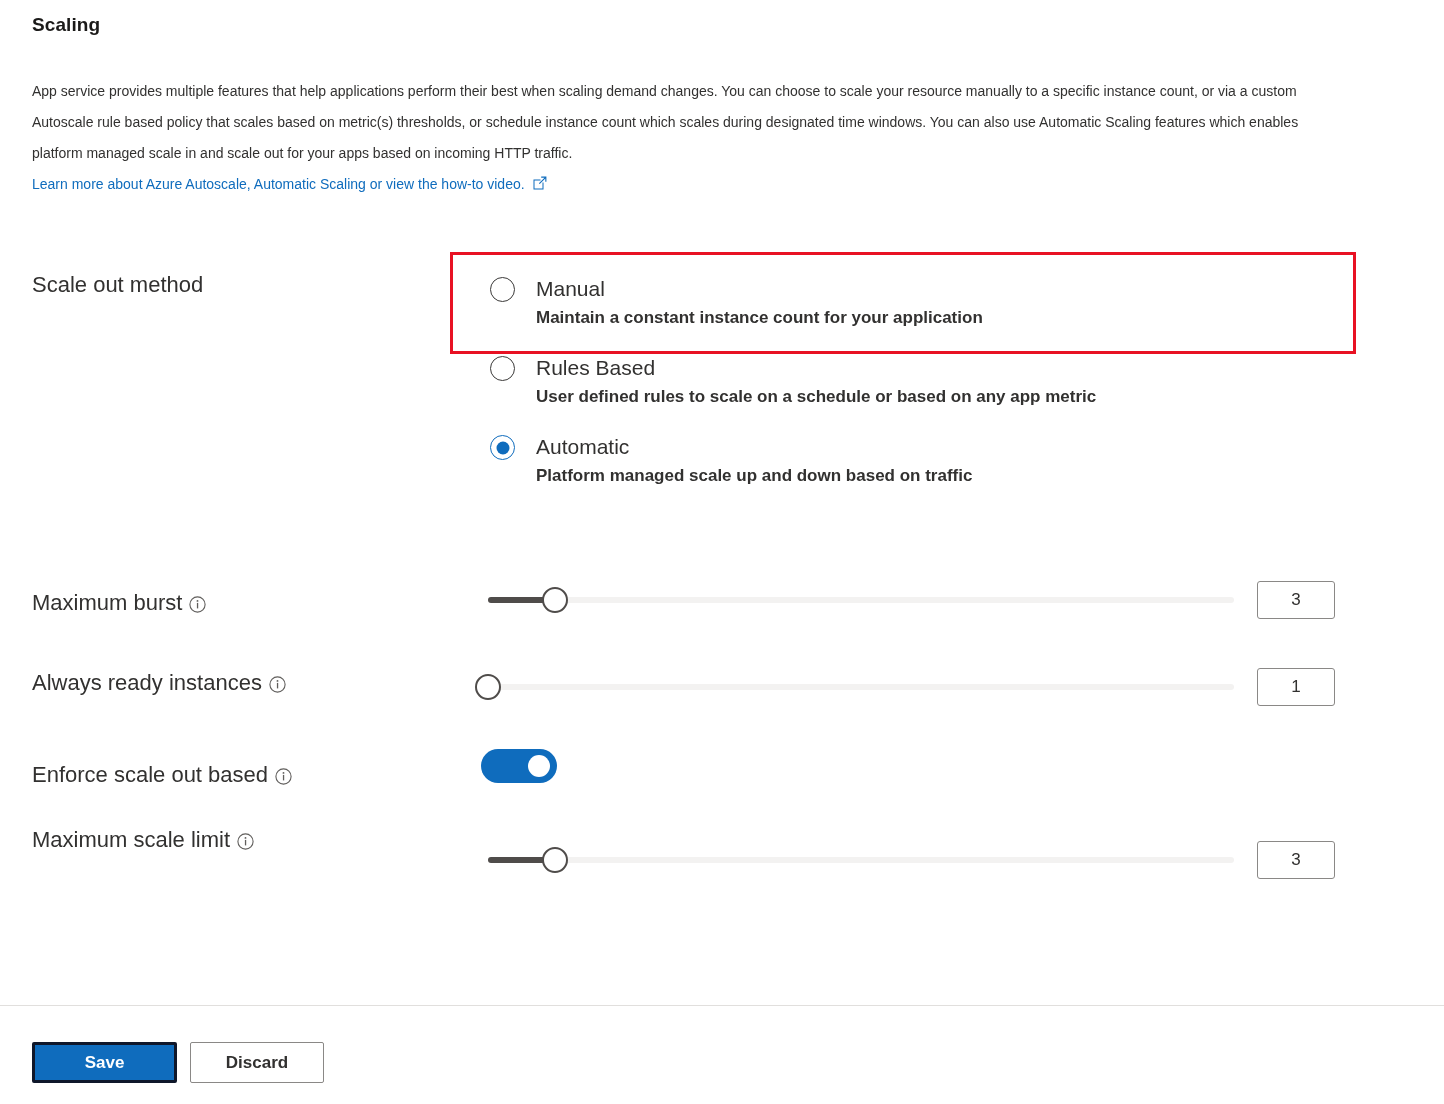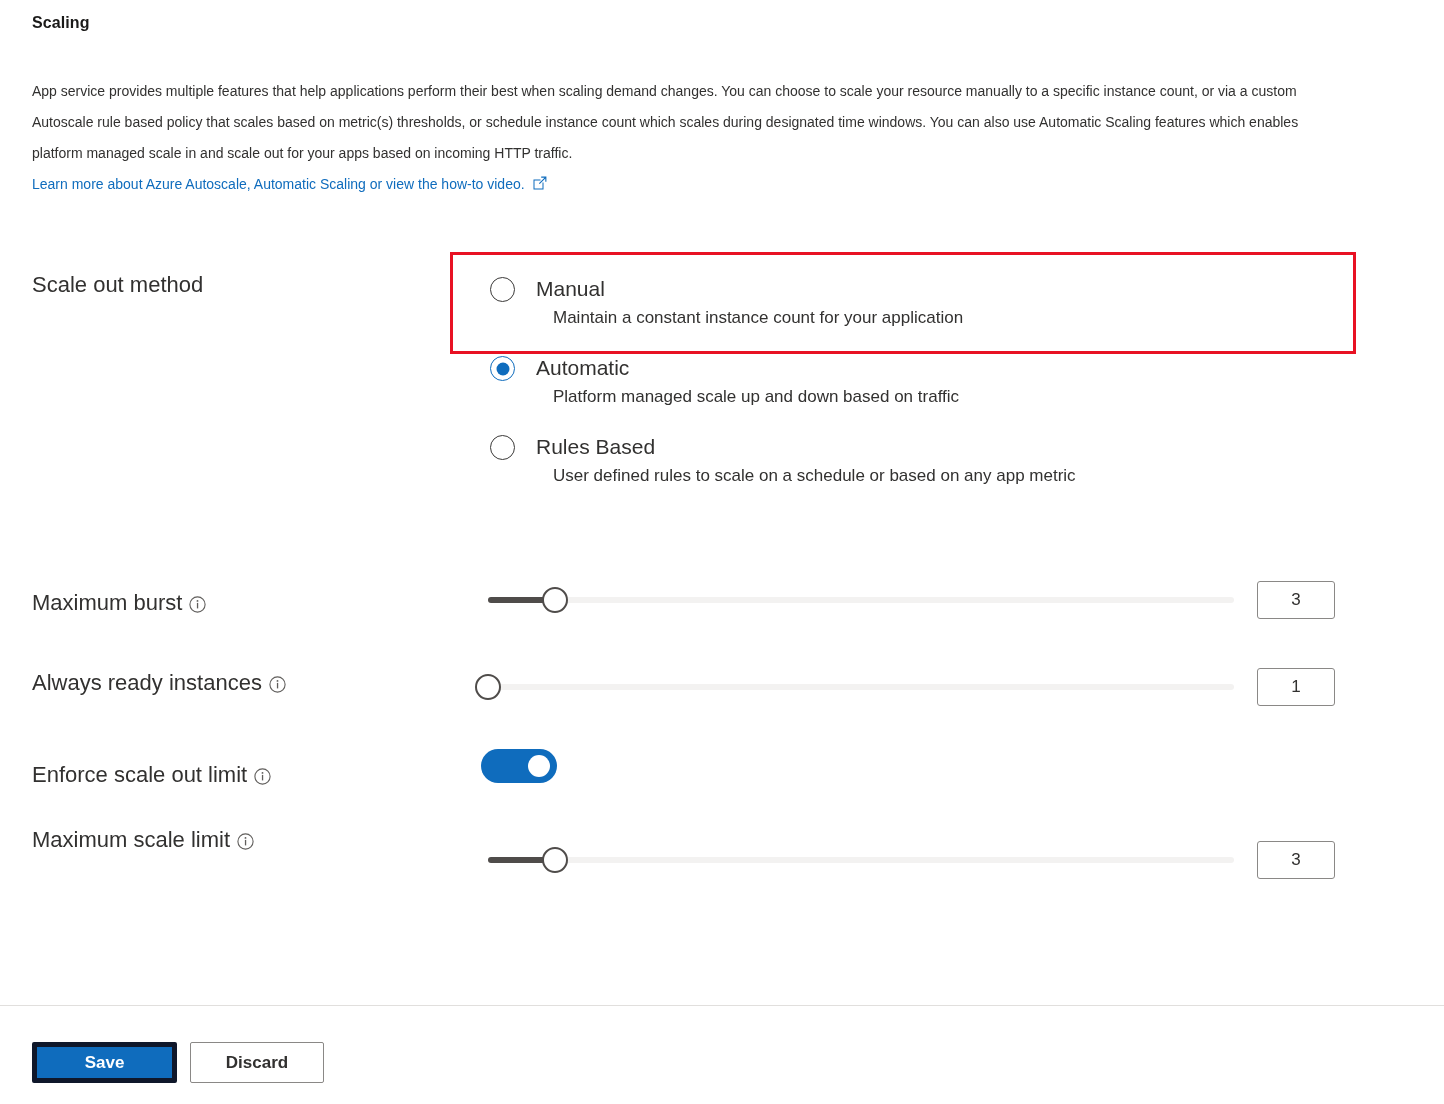--- a/index.html
+++ b/index.html
@@ -15,21 +15,21 @@
     font-family: "Liberation Sans", sans-serif;
     color: #323130;
     -webkit-font-smoothing: antialiased;
   }
 
   
   .page-title {
     position: absolute;
     left: 32px;
     top: 14px;
-    font-size: 16px;
+    font-size: 19px;
     font-weight: bold;
     color: #1b1a19;
     letter-spacing: 0.1px;
   }
 
   
   .description {
     position: absolute;
     left: 32px;
     top: 76px;
@@ -108,24 +108,25 @@
     border-radius: 50%;
     background: #0f6cbd;
   }
   .radio-title {
     margin-left: 46px;
     font-size: 21px;
     line-height: 28px;
     color: #323130;
   }
   .radio-desc {
-    margin-left: 63px;
+    margin-left: 46px;
     font-size: 17px;
     line-height: 30px;
     color: #323130;
+    font-weight: bold;
   }
 
   
   .highlight-box {
     position: absolute;
     left: 450px;
     top: 252px;
     width: 906px;
     height: 102px;
     border: 3px solid #e81123;
@@ -225,21 +226,21 @@
     font-family: "Liberation Sans", sans-serif;
     cursor: pointer;
     box-sizing: border-box;
     padding: 0;
   }
   .btn-primary {
     left: 32px;
     width: 145px;
     background: #0f6cbd;
     color: #ffffff;
-    border: 5px solid #0f172a;
+    border: 3px solid #0f172a;
     font-weight: bold;
   }
   .btn-secondary {
     left: 190px;
     width: 134px;
     background: #ffffff;
     color: #323130;
     border: 1px solid #8a8886;
     font-weight: bold;
   }
@@ -260,32 +261,32 @@
 <div class="row-label" style="top:272px;">Scale out method</div>
 
 <div class="radio-group">
 
   <div class="radio-option">
     <span class="radio-mark"></span>
     <div class="radio-title">Manual</div>
     <div class="radio-desc">Maintain a constant instance count for your application</div>
   </div>
 
+  <div class="radio-option" style="margin-top:21px;">
+    <span class="radio-mark"></span>
+    <div class="radio-title">Rules Based</div>
+    <div class="radio-desc">User defined rules to scale on a schedule or based on any app metric</div>
+  </div>
+
   <div class="radio-option checked" style="margin-top:21px;">
     <span class="radio-mark"></span>
     <div class="radio-title">Automatic</div>
     <div class="radio-desc">Platform managed scale up and down based on traffic</div>
   </div>
 
-  <div class="radio-option" style="margin-top:21px;">
-    <span class="radio-mark"></span>
-    <div class="radio-title">Rules Based</div>
-    <div class="radio-desc">User defined rules to scale on a schedule or based on any app metric</div>
-  </div>
-
 </div>
 
 <div class="highlight-box"></div>
 
 <div class="row-label" style="top:590px;"><span>Maximum burst</span><span class="info-icon"><svg width="17" height="17" viewBox="0 0 17 17">
         <circle cx="8.5" cy="8.5" r="7.6" fill="none" stroke="#605e5c" stroke-width="1.1"></circle>
         <circle cx="8.5" cy="4.9" r="0.95" fill="#605e5c"></circle>
         <rect x="7.9" y="6.9" width="1.3" height="5.5" fill="#605e5c"></rect>
       </svg></span></div>
 
@@ -304,21 +305,21 @@
       </svg></span></div>
 
 <div class="slider" style="top:674px;">
   <div class="slider-track"></div>
   <div class="slider-fill" style="width:0%"></div>
   <div class="slider-thumb" style="left:0%"></div>
 </div>
 
 <div class="value-box" style="top:668px;">1</div>
 
-<div class="row-label" style="top:762px;"><span>Enforce scale out limit</span><span class="info-icon"><svg width="17" height="17" viewBox="0 0 17 17">
+<div class="row-label" style="top:762px;"><span>Enforce scale out based</span><span class="info-icon"><svg width="17" height="17" viewBox="0 0 17 17">
         <circle cx="8.5" cy="8.5" r="7.6" fill="none" stroke="#605e5c" stroke-width="1.1"></circle>
         <circle cx="8.5" cy="4.9" r="0.95" fill="#605e5c"></circle>
         <rect x="7.9" y="6.9" width="1.3" height="5.5" fill="#605e5c"></rect>
       </svg></span></div>
 
 <div class="toggle" style="top:749px;">
   <span class="toggle-knob"></span>
 </div>
 
 <div class="row-label" style="top:827px;"><span>Maximum scale limit</span><span class="info-icon"><svg width="17" height="17" viewBox="0 0 17 17">

